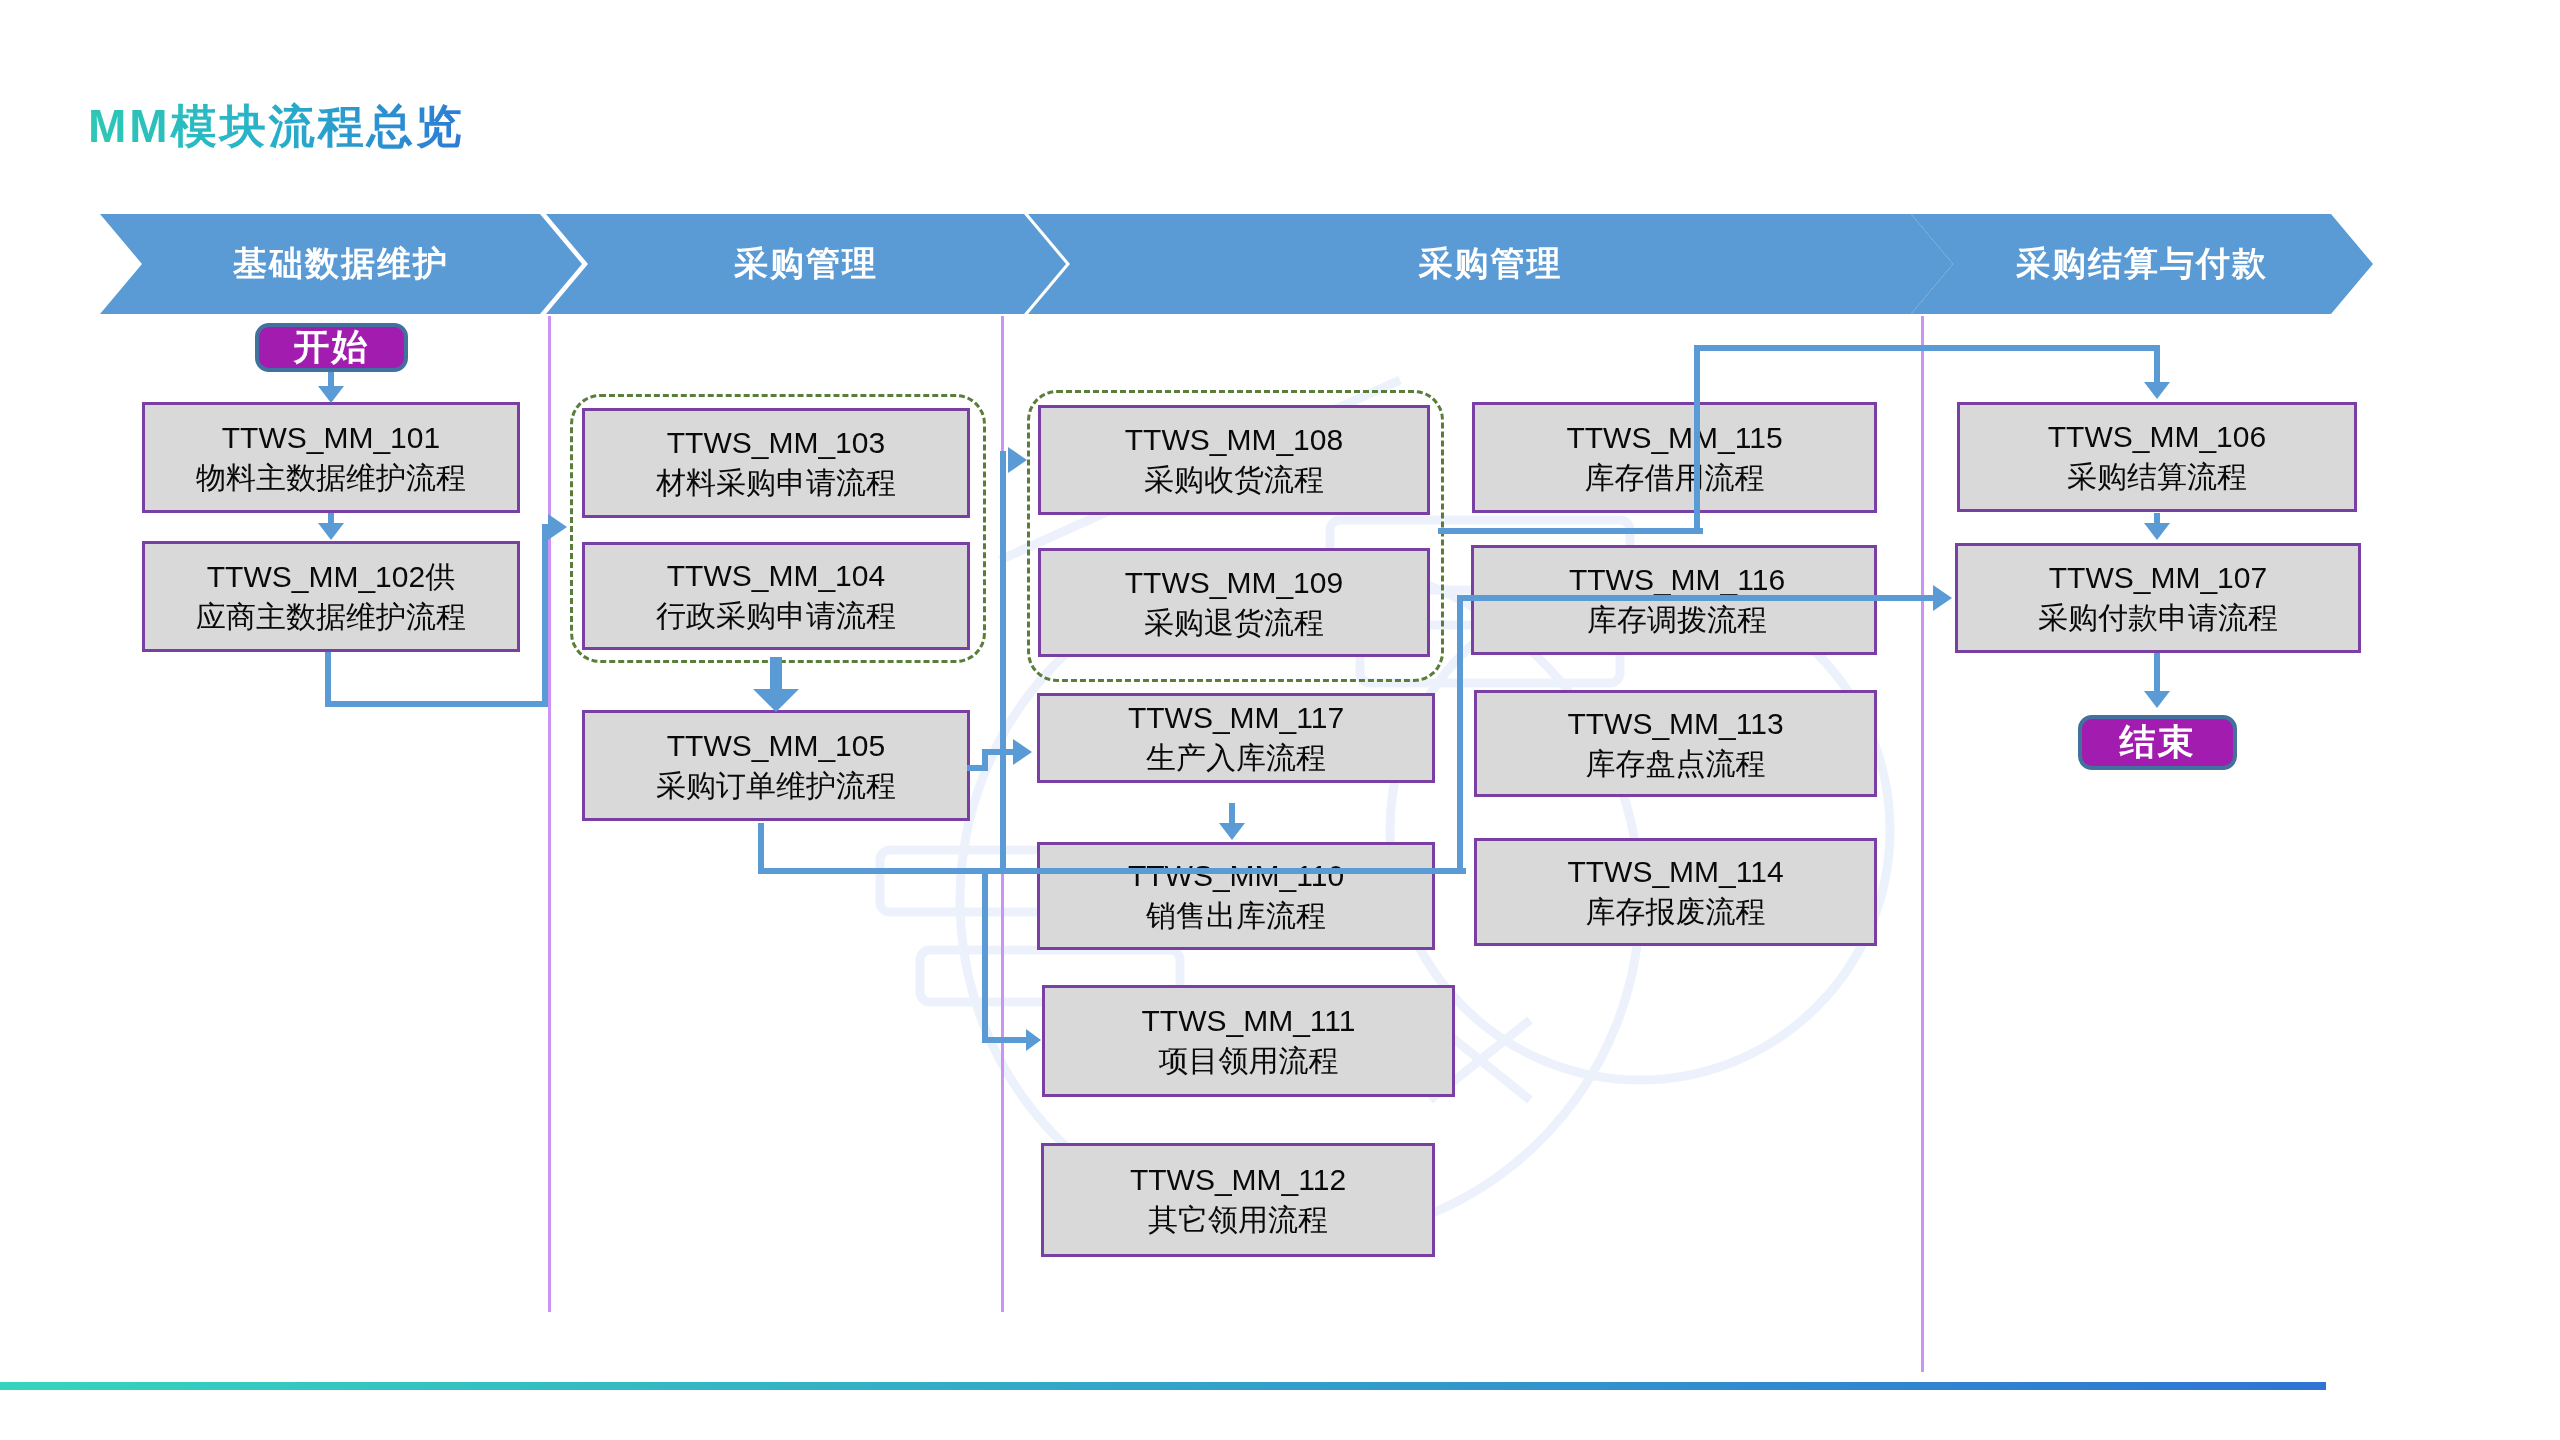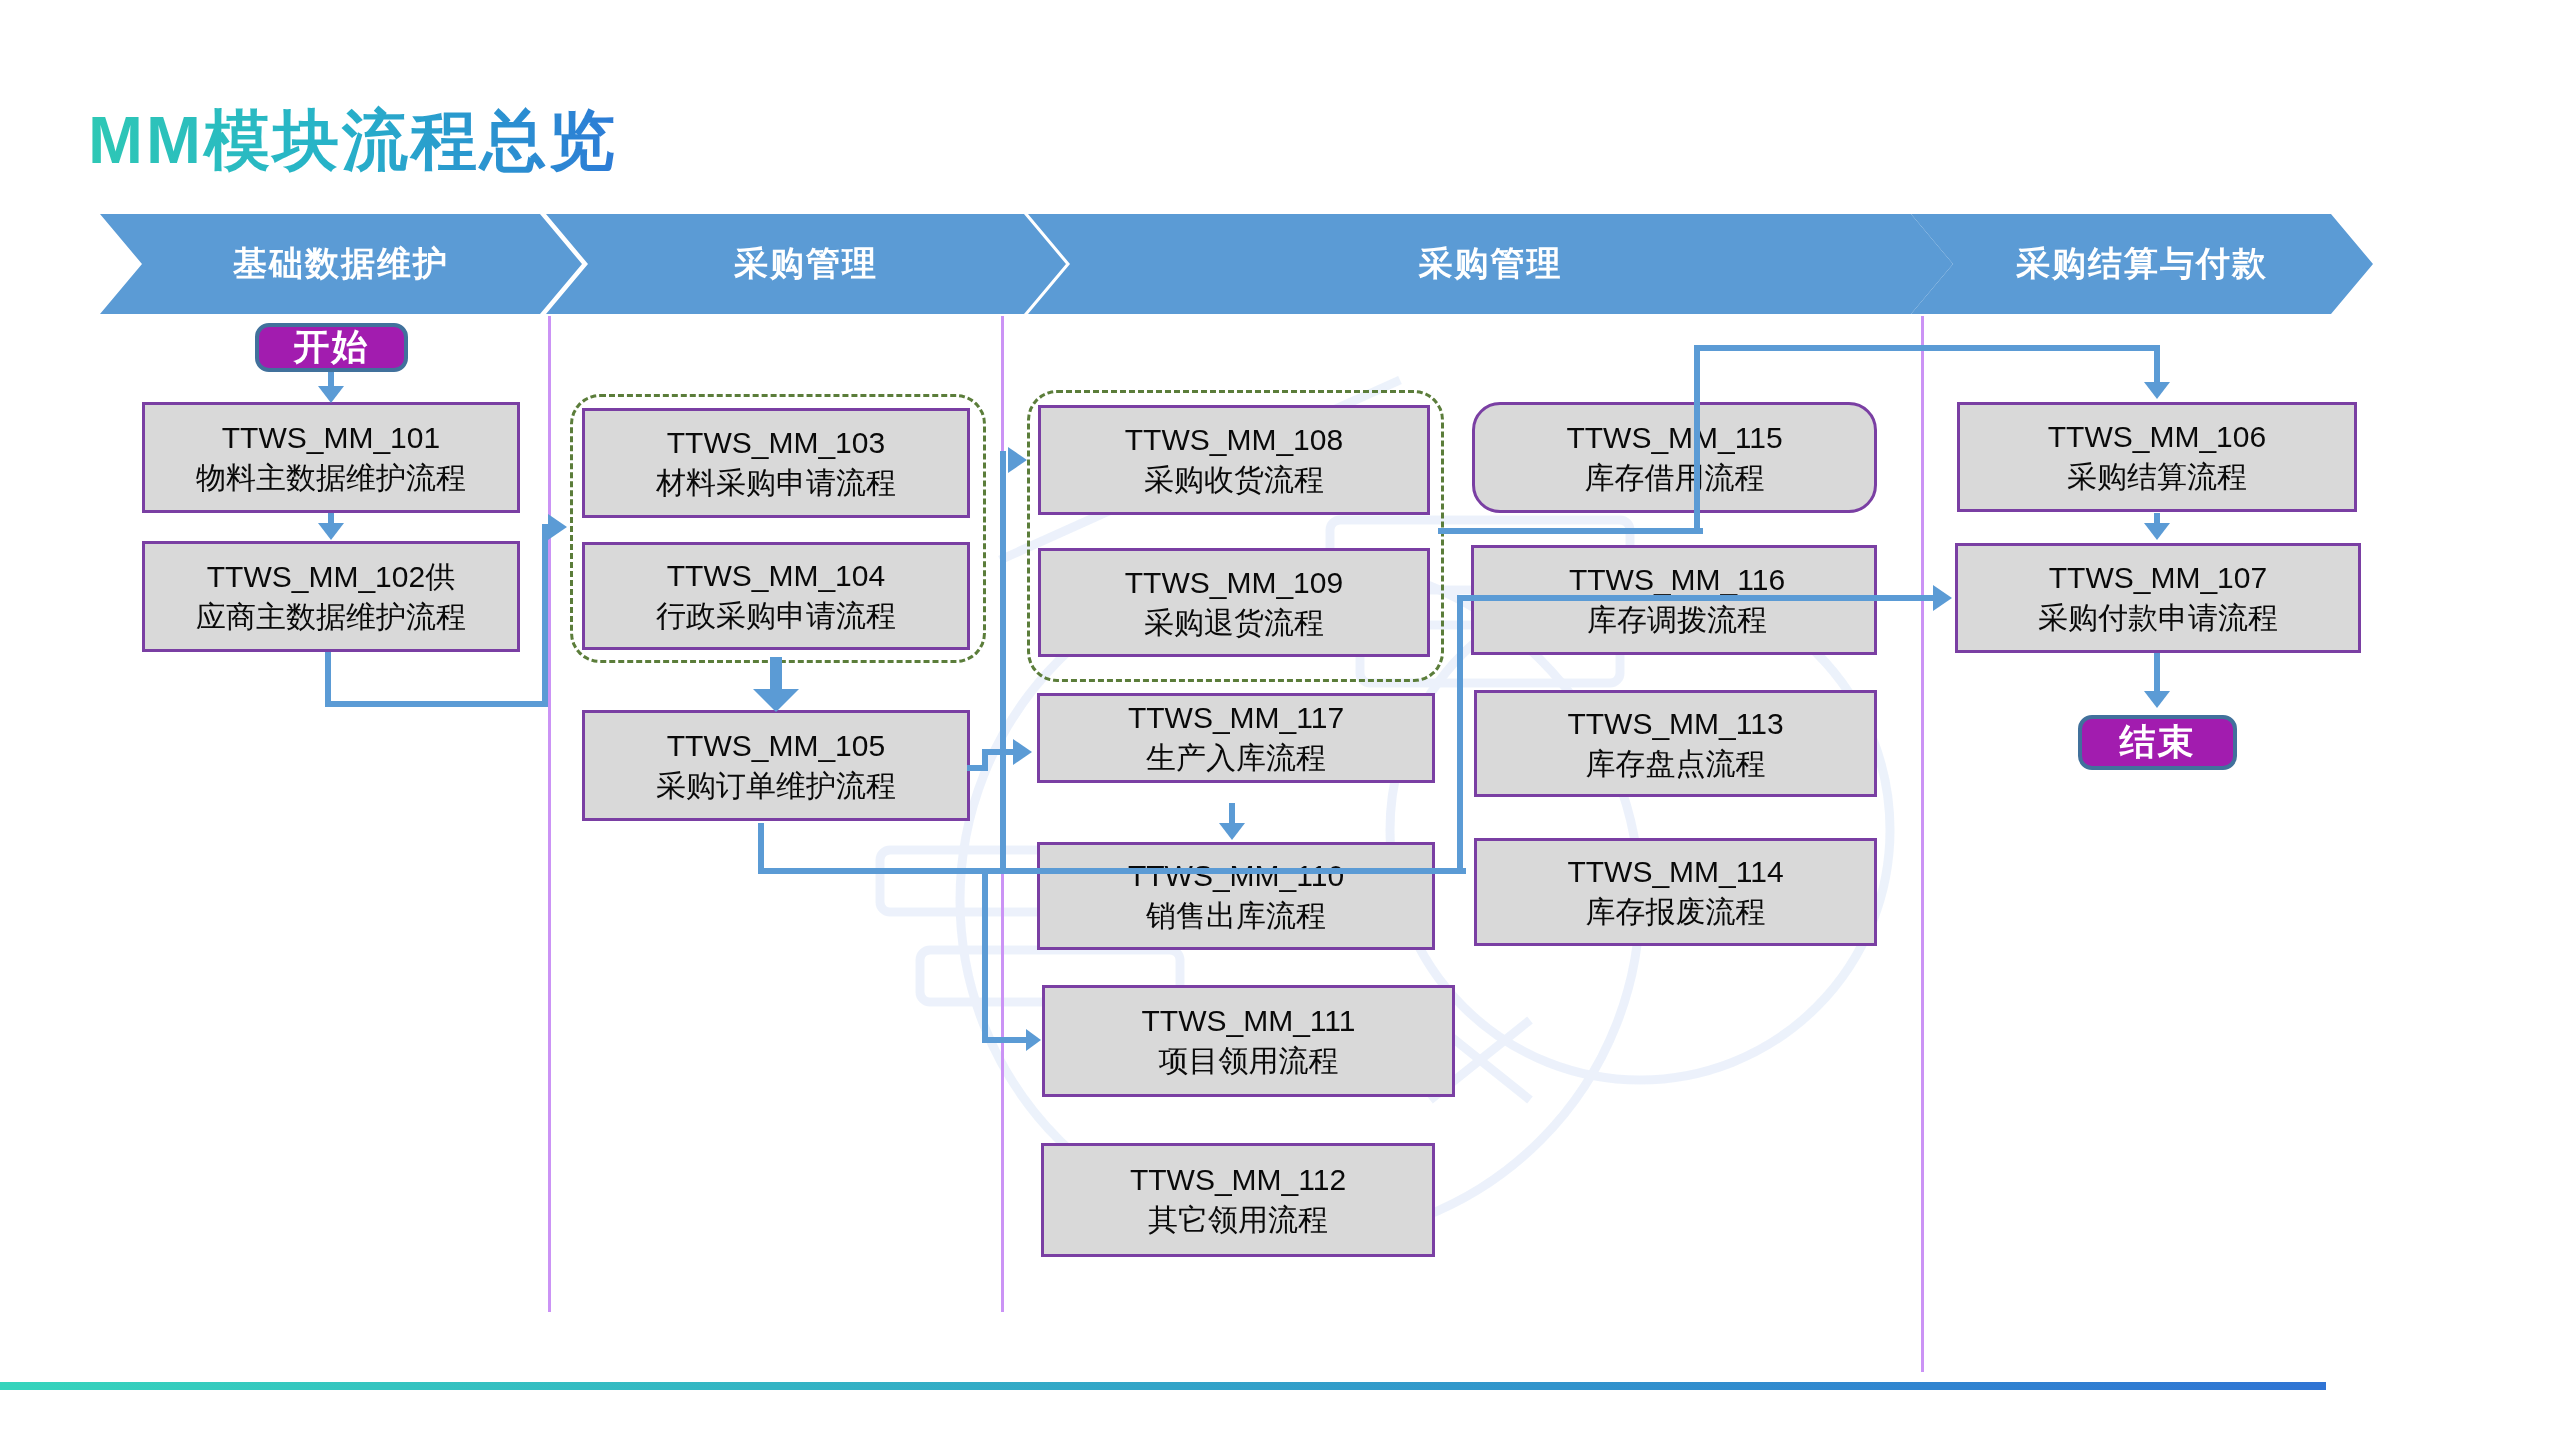--- a/index.html
+++ b/index.html
@@ -1,19 +1,19 @@
 <!DOCTYPE html>
 <html><head>
 <meta charset="utf-8">
 <style>
   html,body{margin:0;padding:0;background:#ffffff;}
   .canvas{position:relative;width:2560px;height:1440px;background:#ffffff;overflow:hidden;
           font-family:"Liberation Sans","DejaVu Sans",sans-serif;}
   
-  .title{position:absolute;left:88px;top:96px;font-size:66px;font-weight:800;letter-spacing:3px;
+  .title{position:absolute;left:88px;top:96px;font-size:46px;font-weight:800;letter-spacing:3px;
          background:linear-gradient(90deg,#2EC8B5 0%,#27B3C8 45%,#2D7BD6 100%);
          -webkit-background-clip:text;background-clip:text;-webkit-text-fill-color:transparent;color:#2D7BD6;}
   
   .chev{position:absolute;top:214px;height:100px;background:#5B9BD5;
         clip-path:polygon(0 0,calc(100% - 42px) 0,100% 50%,calc(100% - 42px) 100%,0 100%,42px 50%);
         display:flex;align-items:center;justify-content:center;color:#fff;font-size:34px;font-weight:bold;letter-spacing:2px;}
   
   .divider{position:absolute;width:3px;background:#CB93F5;}
   
   .wm{position:absolute;left:0;top:0;pointer-events:none;}
@@ -121,21 +121,21 @@
   </div>
   <div class="box" style="left:1042px;top:985px;width:413px;height:112px;">
     <span>TTWS_MM_111</span>
     <span>项目领用流程</span>
   </div>
   <div class="box" style="left:1041px;top:1143px;width:394px;height:114px;">
     <span>TTWS_MM_112</span>
     <span>其它领用流程</span>
   </div>
 
-  <div class="box" style="left:1472px;top:402px;width:405px;height:111px;border-radius:28px;">
+  <div class="box" style="left:1472px;top:402px;width:405px;height:111px;">
     <span>TTWS_MM_115</span>
     <span>库存借用流程</span>
   </div>
   <div class="box" style="left:1471px;top:545px;width:406px;height:110px;padding-left:6px;">
     <span>TTWS_MM_116</span>
     <span>库存调拨流程</span>
   </div>
   <div class="box" style="left:1474px;top:690px;width:403px;height:107px;">
     <span>TTWS_MM_113</span>
     <span>库存盘点流程</span>

